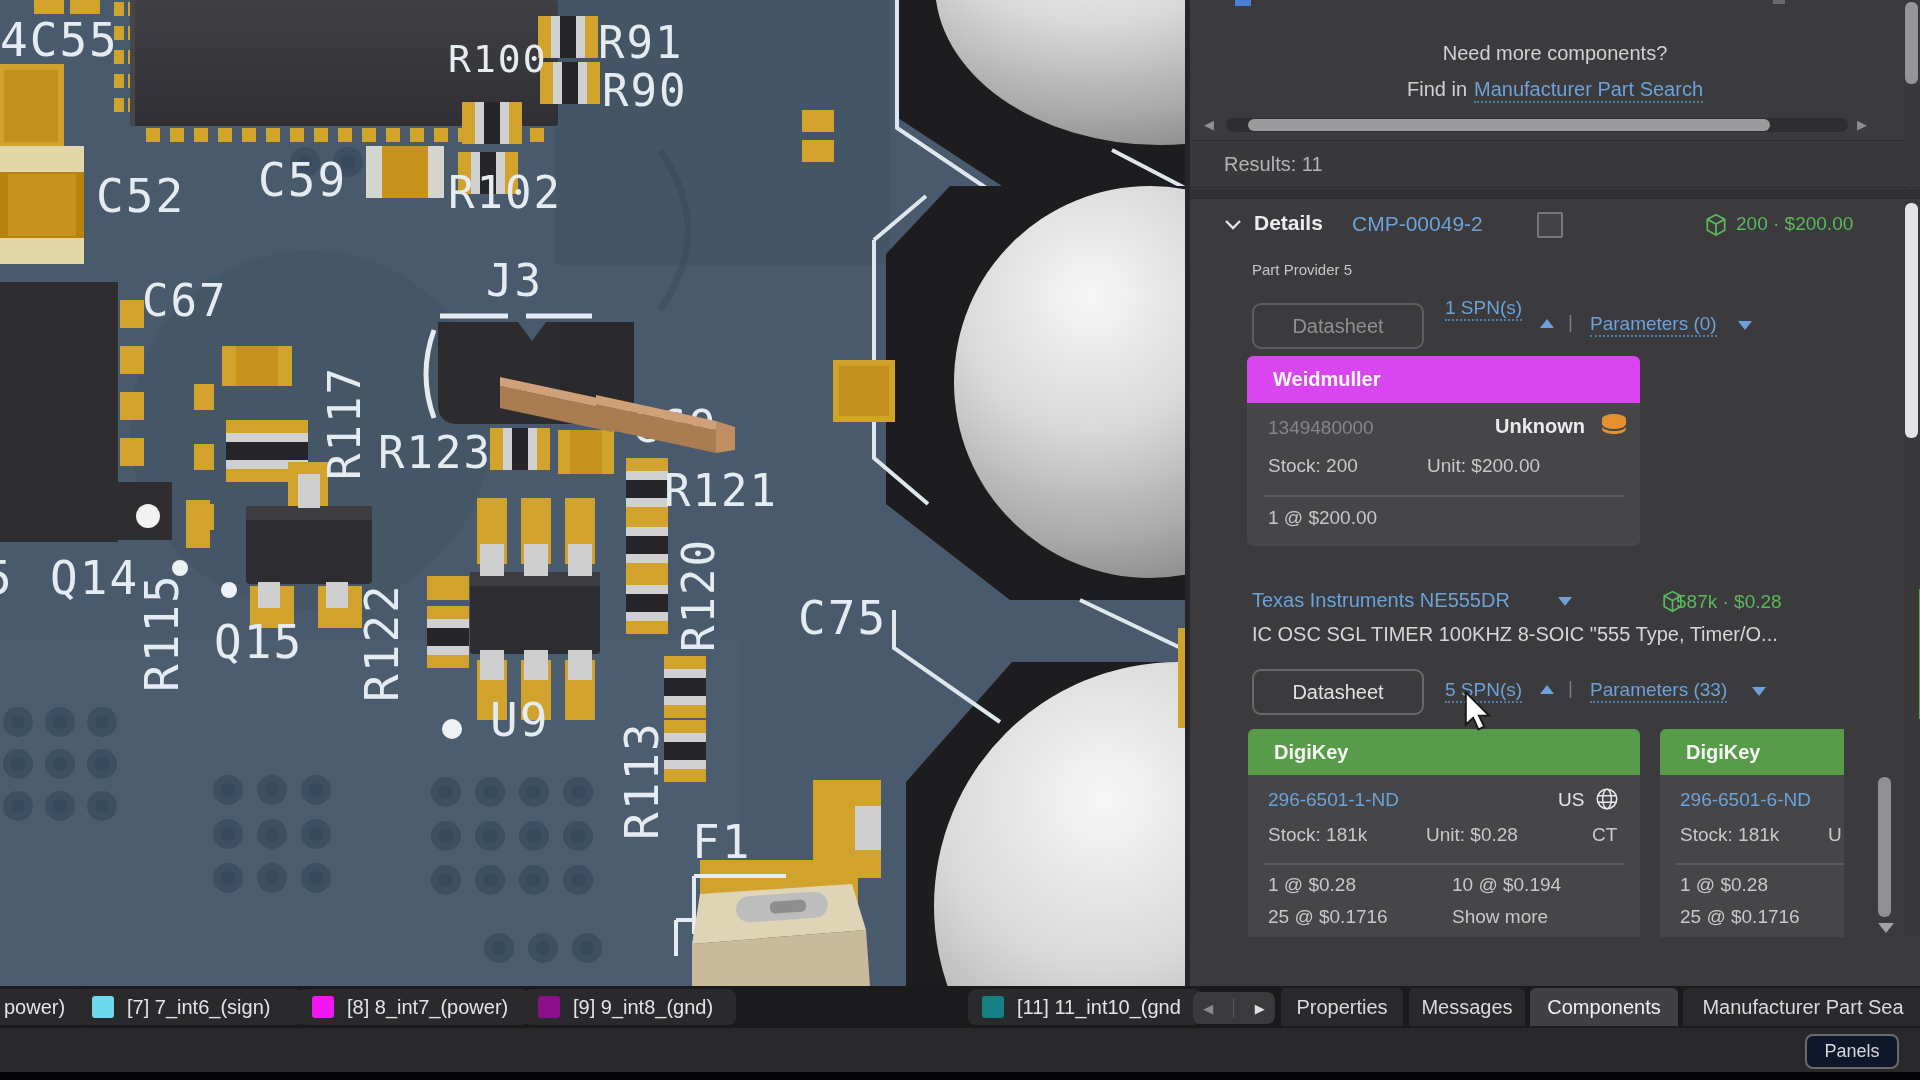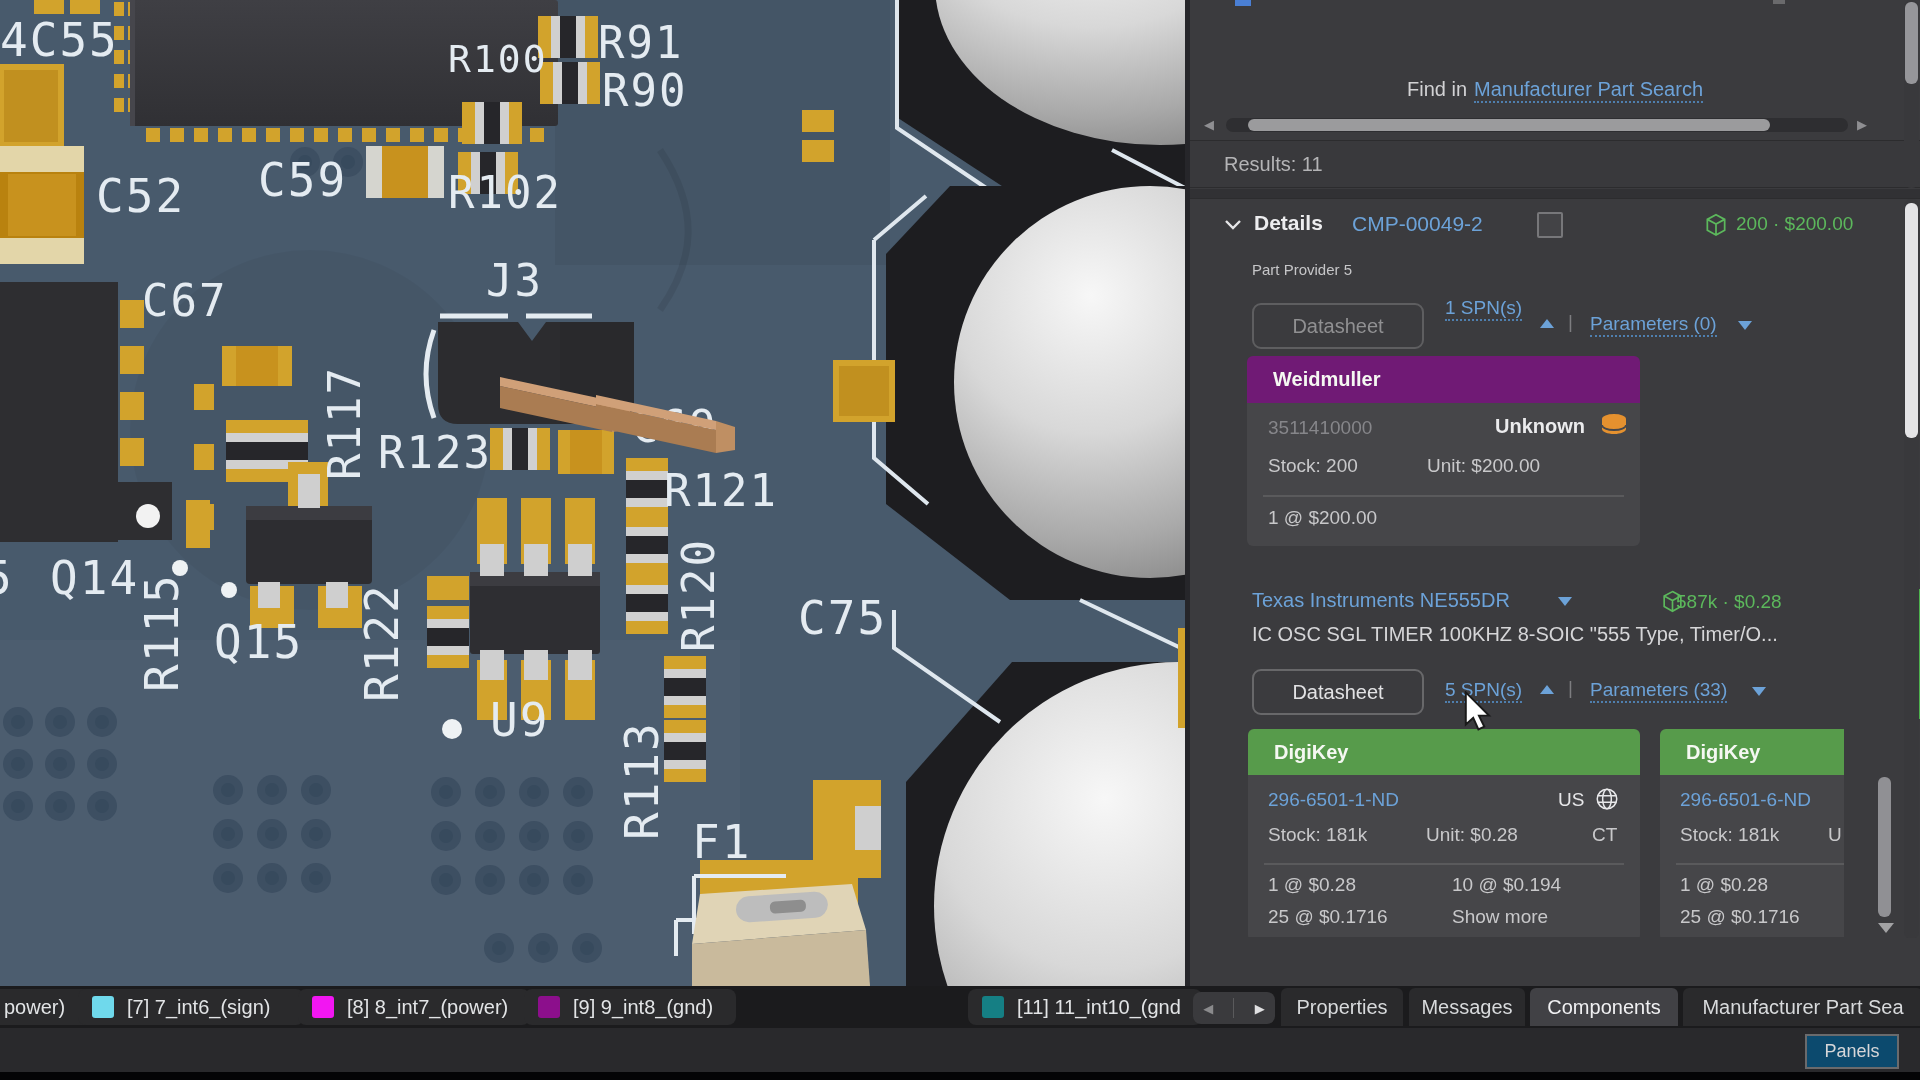--- a/index.html
+++ b/index.html
@@ -52,22 +52,22 @@
   .ltab{position:absolute;top:3px;height:36px;background:#2a2a2c;border-radius:8px;display:flex;align-items:center;gap:13px;
         padding-left:14px;font-size:20px;color:#e2e4e6;overflow:hidden;white-space:nowrap;}
   .swatch{width:22px;height:22px;border-radius:3px;flex:0 0 auto;}
   .navbox{position:absolute;left:1193px;top:6px;width:82px;height:32px;background:#3a3a3d;border-radius:8px;
           display:flex;align-items:center;justify-content:space-around;font-size:13px;}
   .navbox .dv{width:1px;height:20px;background:#5a5a5c;}
   .dtab{position:absolute;top:2px;height:38px;background:#2a2a2c;border-radius:6px 6px 0 0;display:flex;align-items:center;
         justify-content:center;font-size:20px;color:#d8dadc;overflow:hidden;white-space:nowrap;}
   .dtab.active{background:#414145;color:#f0f0f2;}
   .statusbar{position:absolute;left:0;top:1028px;width:1920px;height:44px;background:#29292c;}
-  .panelsbtn{position:absolute;left:1805px;top:6px;width:90px;height:31px;background:#0c4a6e;border:2px solid #6a6a6c;
-             border-radius:0;display:flex;align-items:center;justify-content:center;font-size:18px;color:#d6d6d8;}
+  .panelsbtn{position:absolute;left:1805px;top:6px;width:90px;height:31px;background:#0f172a;border:2px solid #6a6a6c;
+             border-radius:8px;display:flex;align-items:center;justify-content:center;font-size:18px;color:#d6d6d8;}
   .blackstrip{position:absolute;left:0;top:1072px;width:1920px;height:8px;background:#040406;}
 </style>
 </head>
 <body>
 
 <div class="stage">
 
   <svg class="abs" style="left:0;top:0" width="1185" height="986" viewBox="0 0 1185 986">
     <defs>
       <radialGradient id="capg" cx="35%" cy="28%" r="78%">
@@ -307,20 +307,21 @@
       <text class="silk" x="658" y="840" font-size="46" transform="rotate(-90 658 840)">R113</text>
       <text class="silk" x="798" y="634" font-size="46">C75</text>
       <text class="silk" x="692" y="858" font-size="46">F1</text>
     </g>
   </svg>
 
   <div class="panel">
     <div class="abs" style="left:45px;top:0;width:16px;height:6px;background:#4a7fd4"></div>
     <div class="abs" style="left:583px;top:0;width:12px;height:4px;background:#6a6a6c"></div>
 
+    <div class="promo1">Need more components?</div>
     <div class="promo2">
       <span>Find in</span>
       <span class="bluelink">Manufacturer Part Search</span>
     </div>
 
     <div class="sb-arrow" style="left:14px">◀</div>
     <div class="hsb-track"></div>
     <div class="hsb-thumb"></div>
     <div class="sb-arrow" style="left:667px">▶</div>
 
@@ -347,23 +348,23 @@
       <div class="provider">Part Provider 5</div>
 
       <div class="dsbtn" style="left:62px;top:104px;color:#909092">Datasheet</div>
       <span class="dslink" style="left:255px;top:98px">1 SPN(s)</span>
       <span class="tri-up" style="left:350px;top:120px"></span>
       <span class="sep" style="left:378px;top:112px">|</span>
       <span class="dslink" style="left:400px;top:114px">Parameters (0)</span>
       <span class="tri-down" style="left:548px;top:122px"></span>
 
       <div class="card" style="left:57px;top:157px;width:393px;height:190px">
-        <div class="cardhead" style="background:#701a75">Weidmuller</div>
+        <div class="cardhead" style="background:#d946ef">Weidmuller</div>
         <div class="cardbody" style="height:143px">
-          <span class="abs" style="left:21px;top:14px;color:#86868a">3511410000</span>
+          <span class="abs" style="left:21px;top:14px;color:#86868a">1349480000</span>
           <span class="abs" style="left:248px;top:12px;font-weight:bold;color:#ebebed;font-size:20px">Unknown</span>
           <svg class="abs" style="left:352px;top:10px" width="30" height="24" viewBox="0 0 30 24">
             <path d="M3 6v10c0 2.8 5.4 5 12 5s12-2.2 12-5V6" fill="#e5912f"></path>
             <ellipse cx="15" cy="6" rx="12" ry="5" fill="#e5912f"></ellipse>
             <path d="M3 12c0 2.8 5.4 5 12 5s12-2.2 12-5" fill="none" stroke="#47474a" stroke-width="1.8"></path>
             </svg>
           <span class="abs" style="left:21px;top:52px">Stock: 200</span>
           <span class="abs" style="left:180px;top:52px">Unit: $200.00</span>
           <div class="hr" style="top:92px"></div>
           <span class="abs" style="left:21px;top:104px">1 @ $200.00</span>

